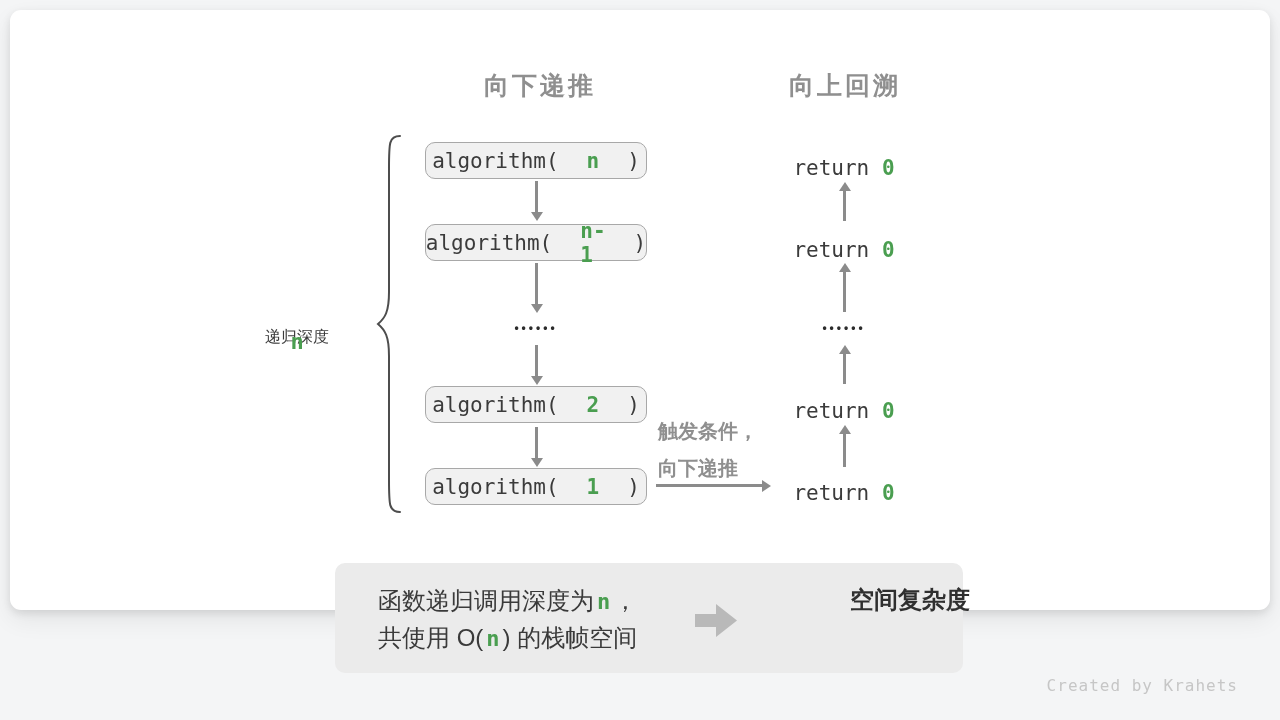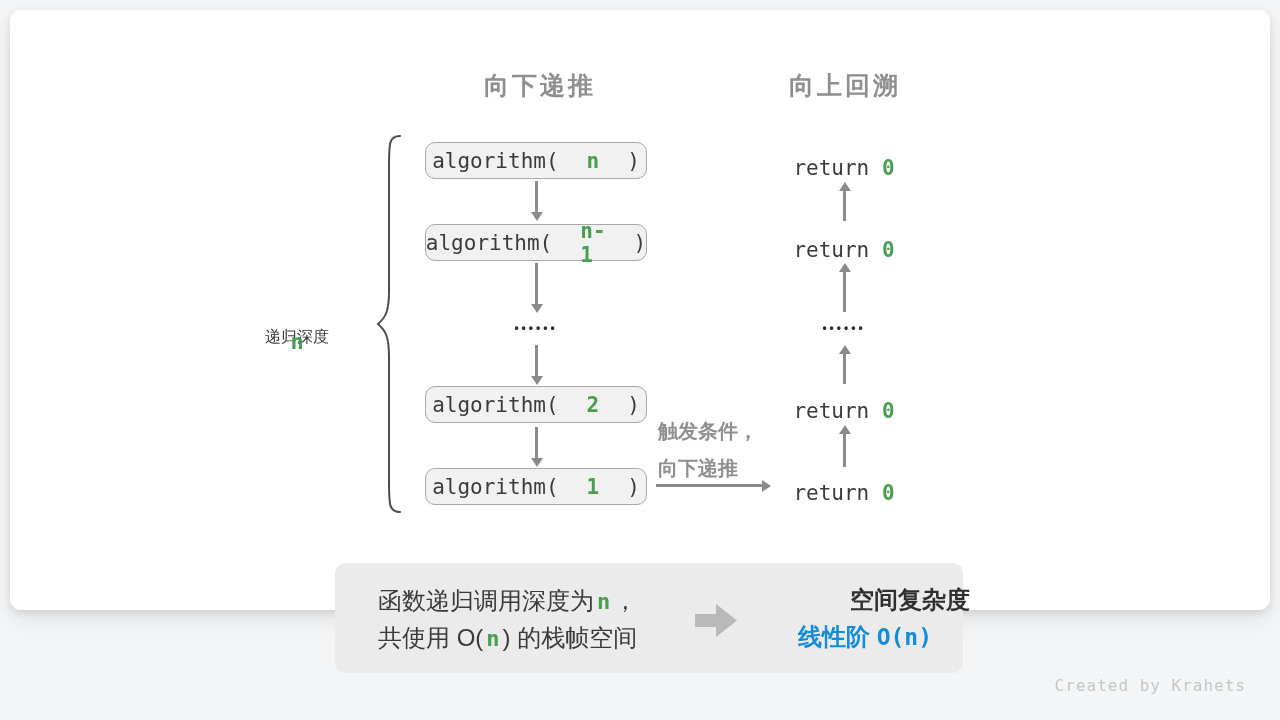--- a/index.html
+++ b/index.html
@@ -139,17 +139,16 @@
   </div>
   <div class="abs harrow" style="left:646px; top:474px; width:106px;"></div>
 
   <div class="abs summary-box">
     <div class="abs sum-line" style="left:43px; top:22px;"><span>函数递归调用深度为</span><span class="green code-inline">n</span><span>，</span></div>
     <div class="abs sum-line" style="left:43px; top:59px;"><span>共使用 O(</span><span class="green code-inline">n</span><span>) 的栈帧空间</span></div>
     <svg class="abs" style="left:360px; top:41px;" width="42" height="33" viewBox="0 0 42 33">
       <polygon points="0,10 21,10 21,0 42,16.5 21,33 21,23 0,23" fill="#b9b9b9"></polygon>
     </svg>
     <div class="abs sum-title" style="left:425px; top:21px;">空间复杂度</div>
-    <div class="abs sum-result" style="left:425px; top:58px;"><span>线性阶 </span><span class="code-inline">O(n)</span></div>
   </div>
 
-  <div class="abs watermark" style="right:24px; top:666px;">Created by Krahets</div>
+  <div class="abs watermark" style="right:32px; top:666px;">Created by Krahets</div>
 </div>
 
 </body></html>

